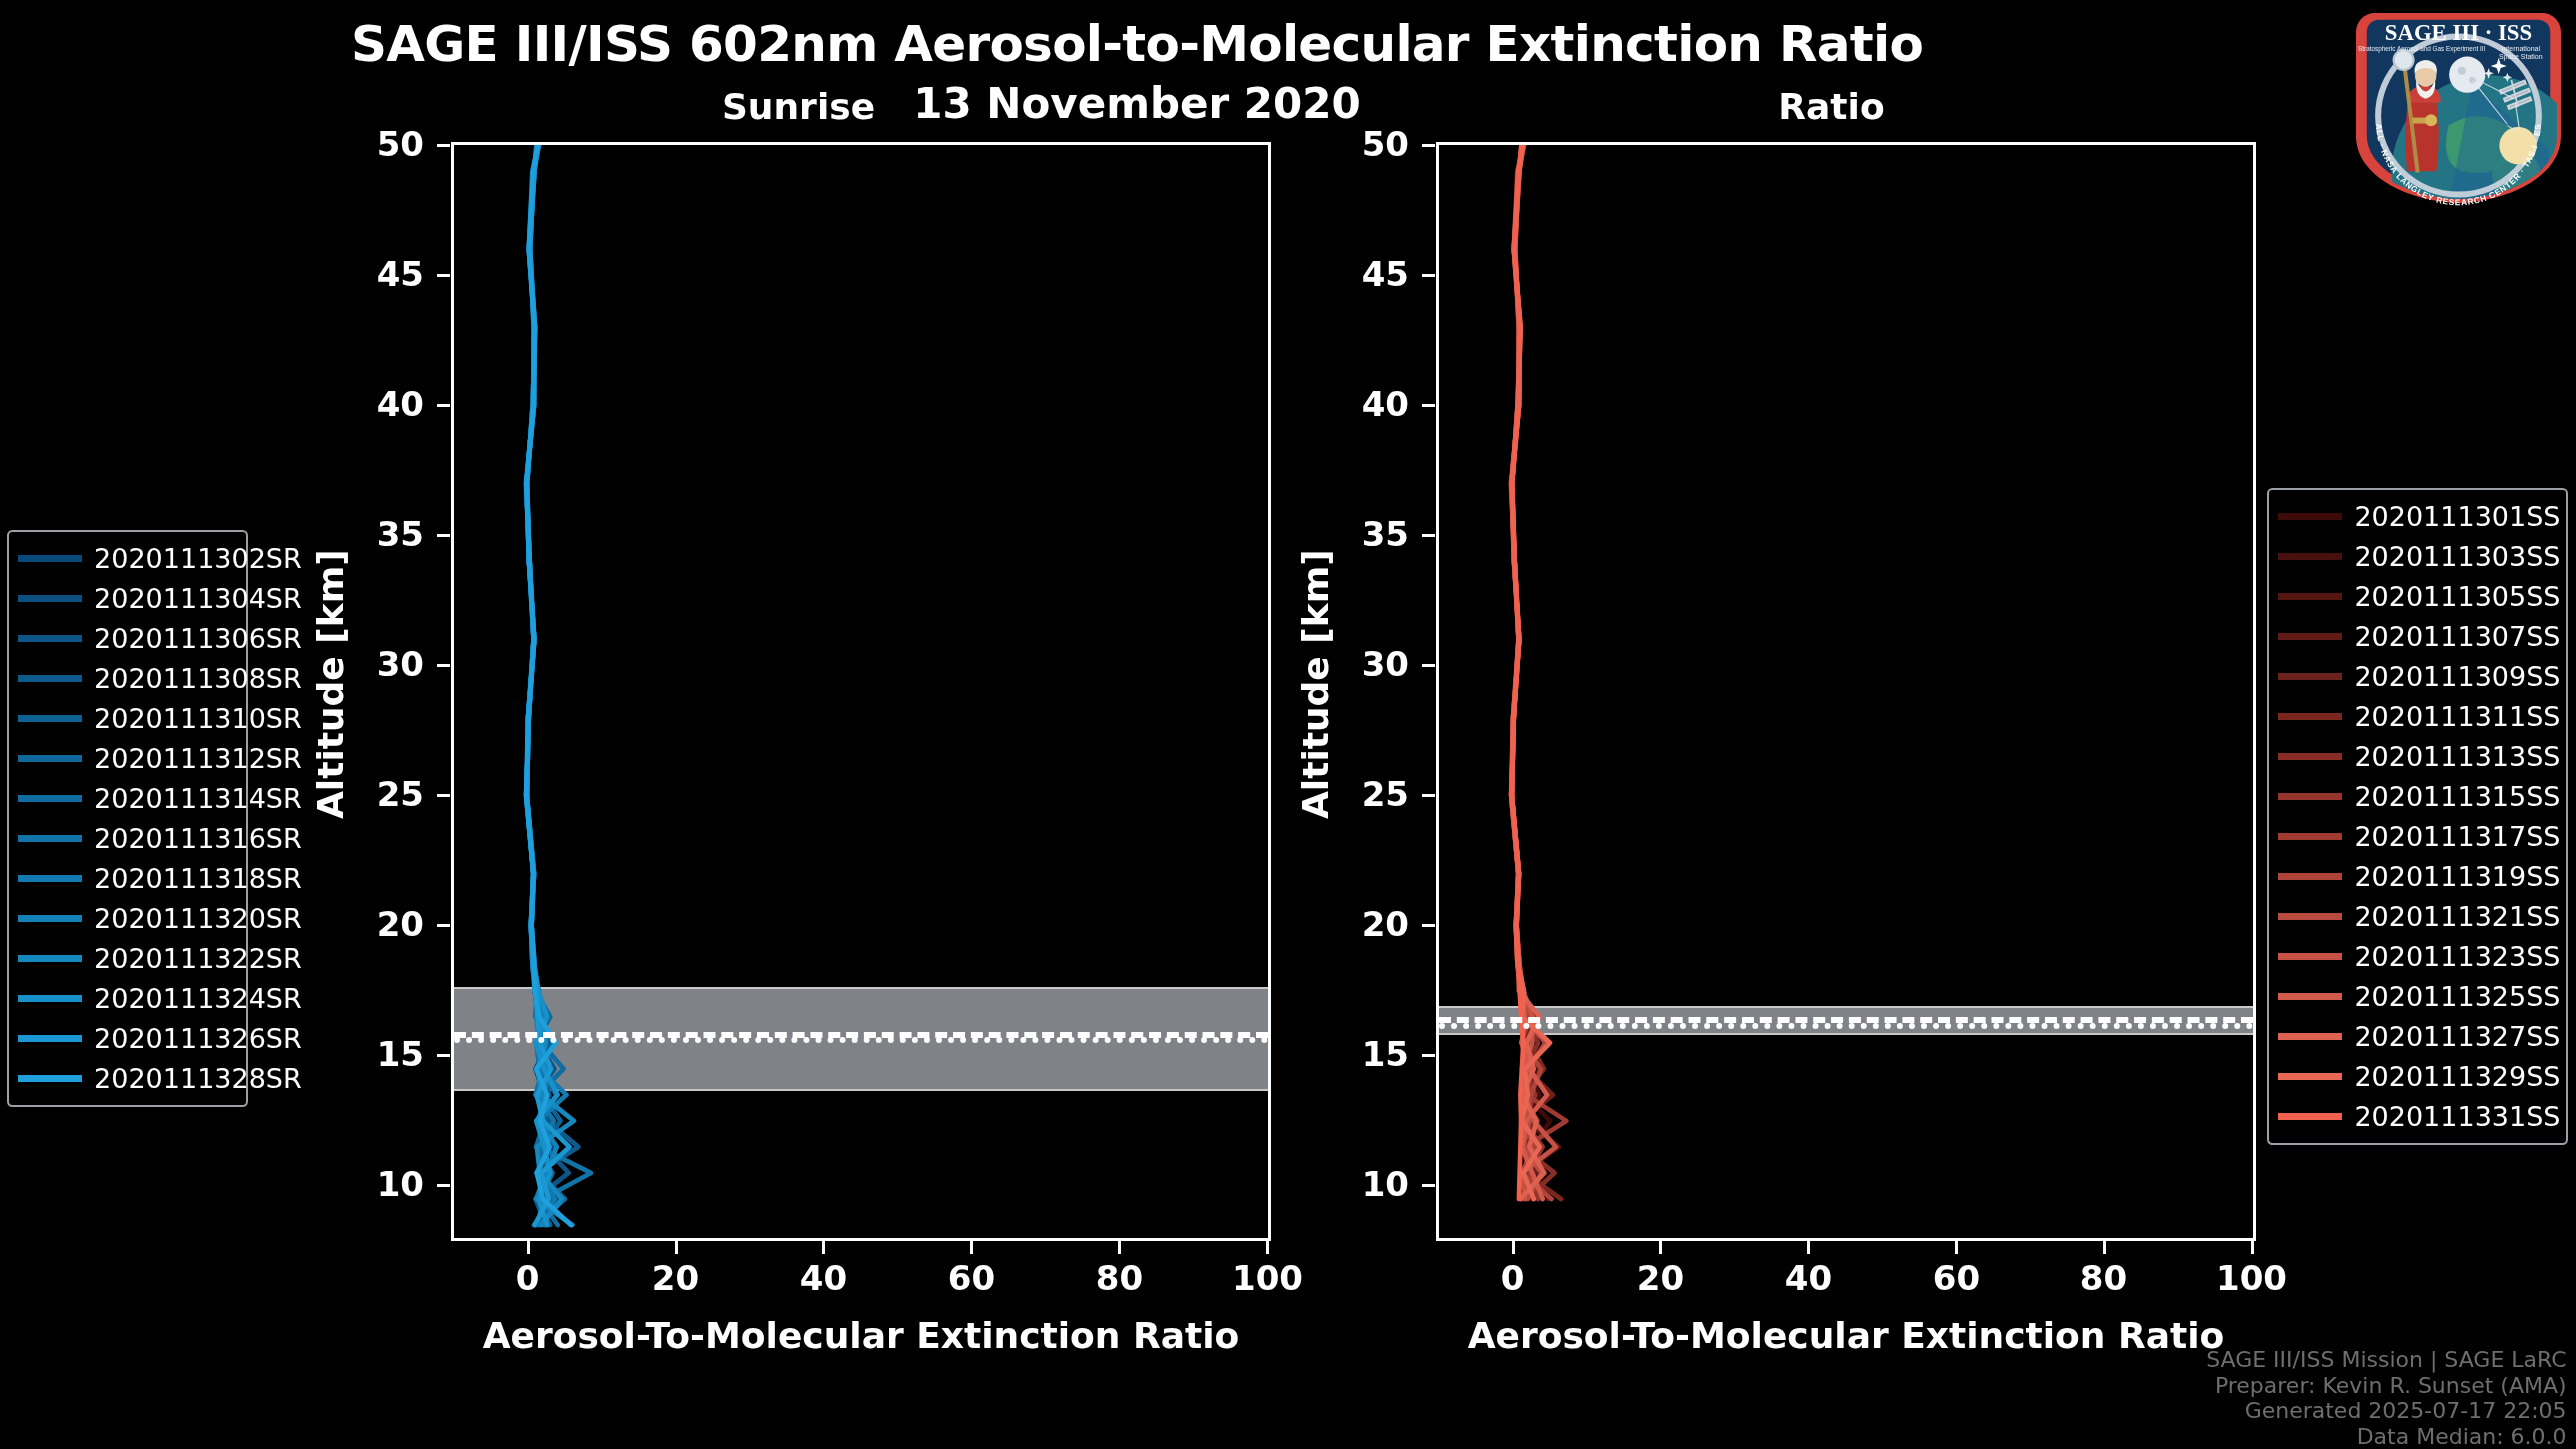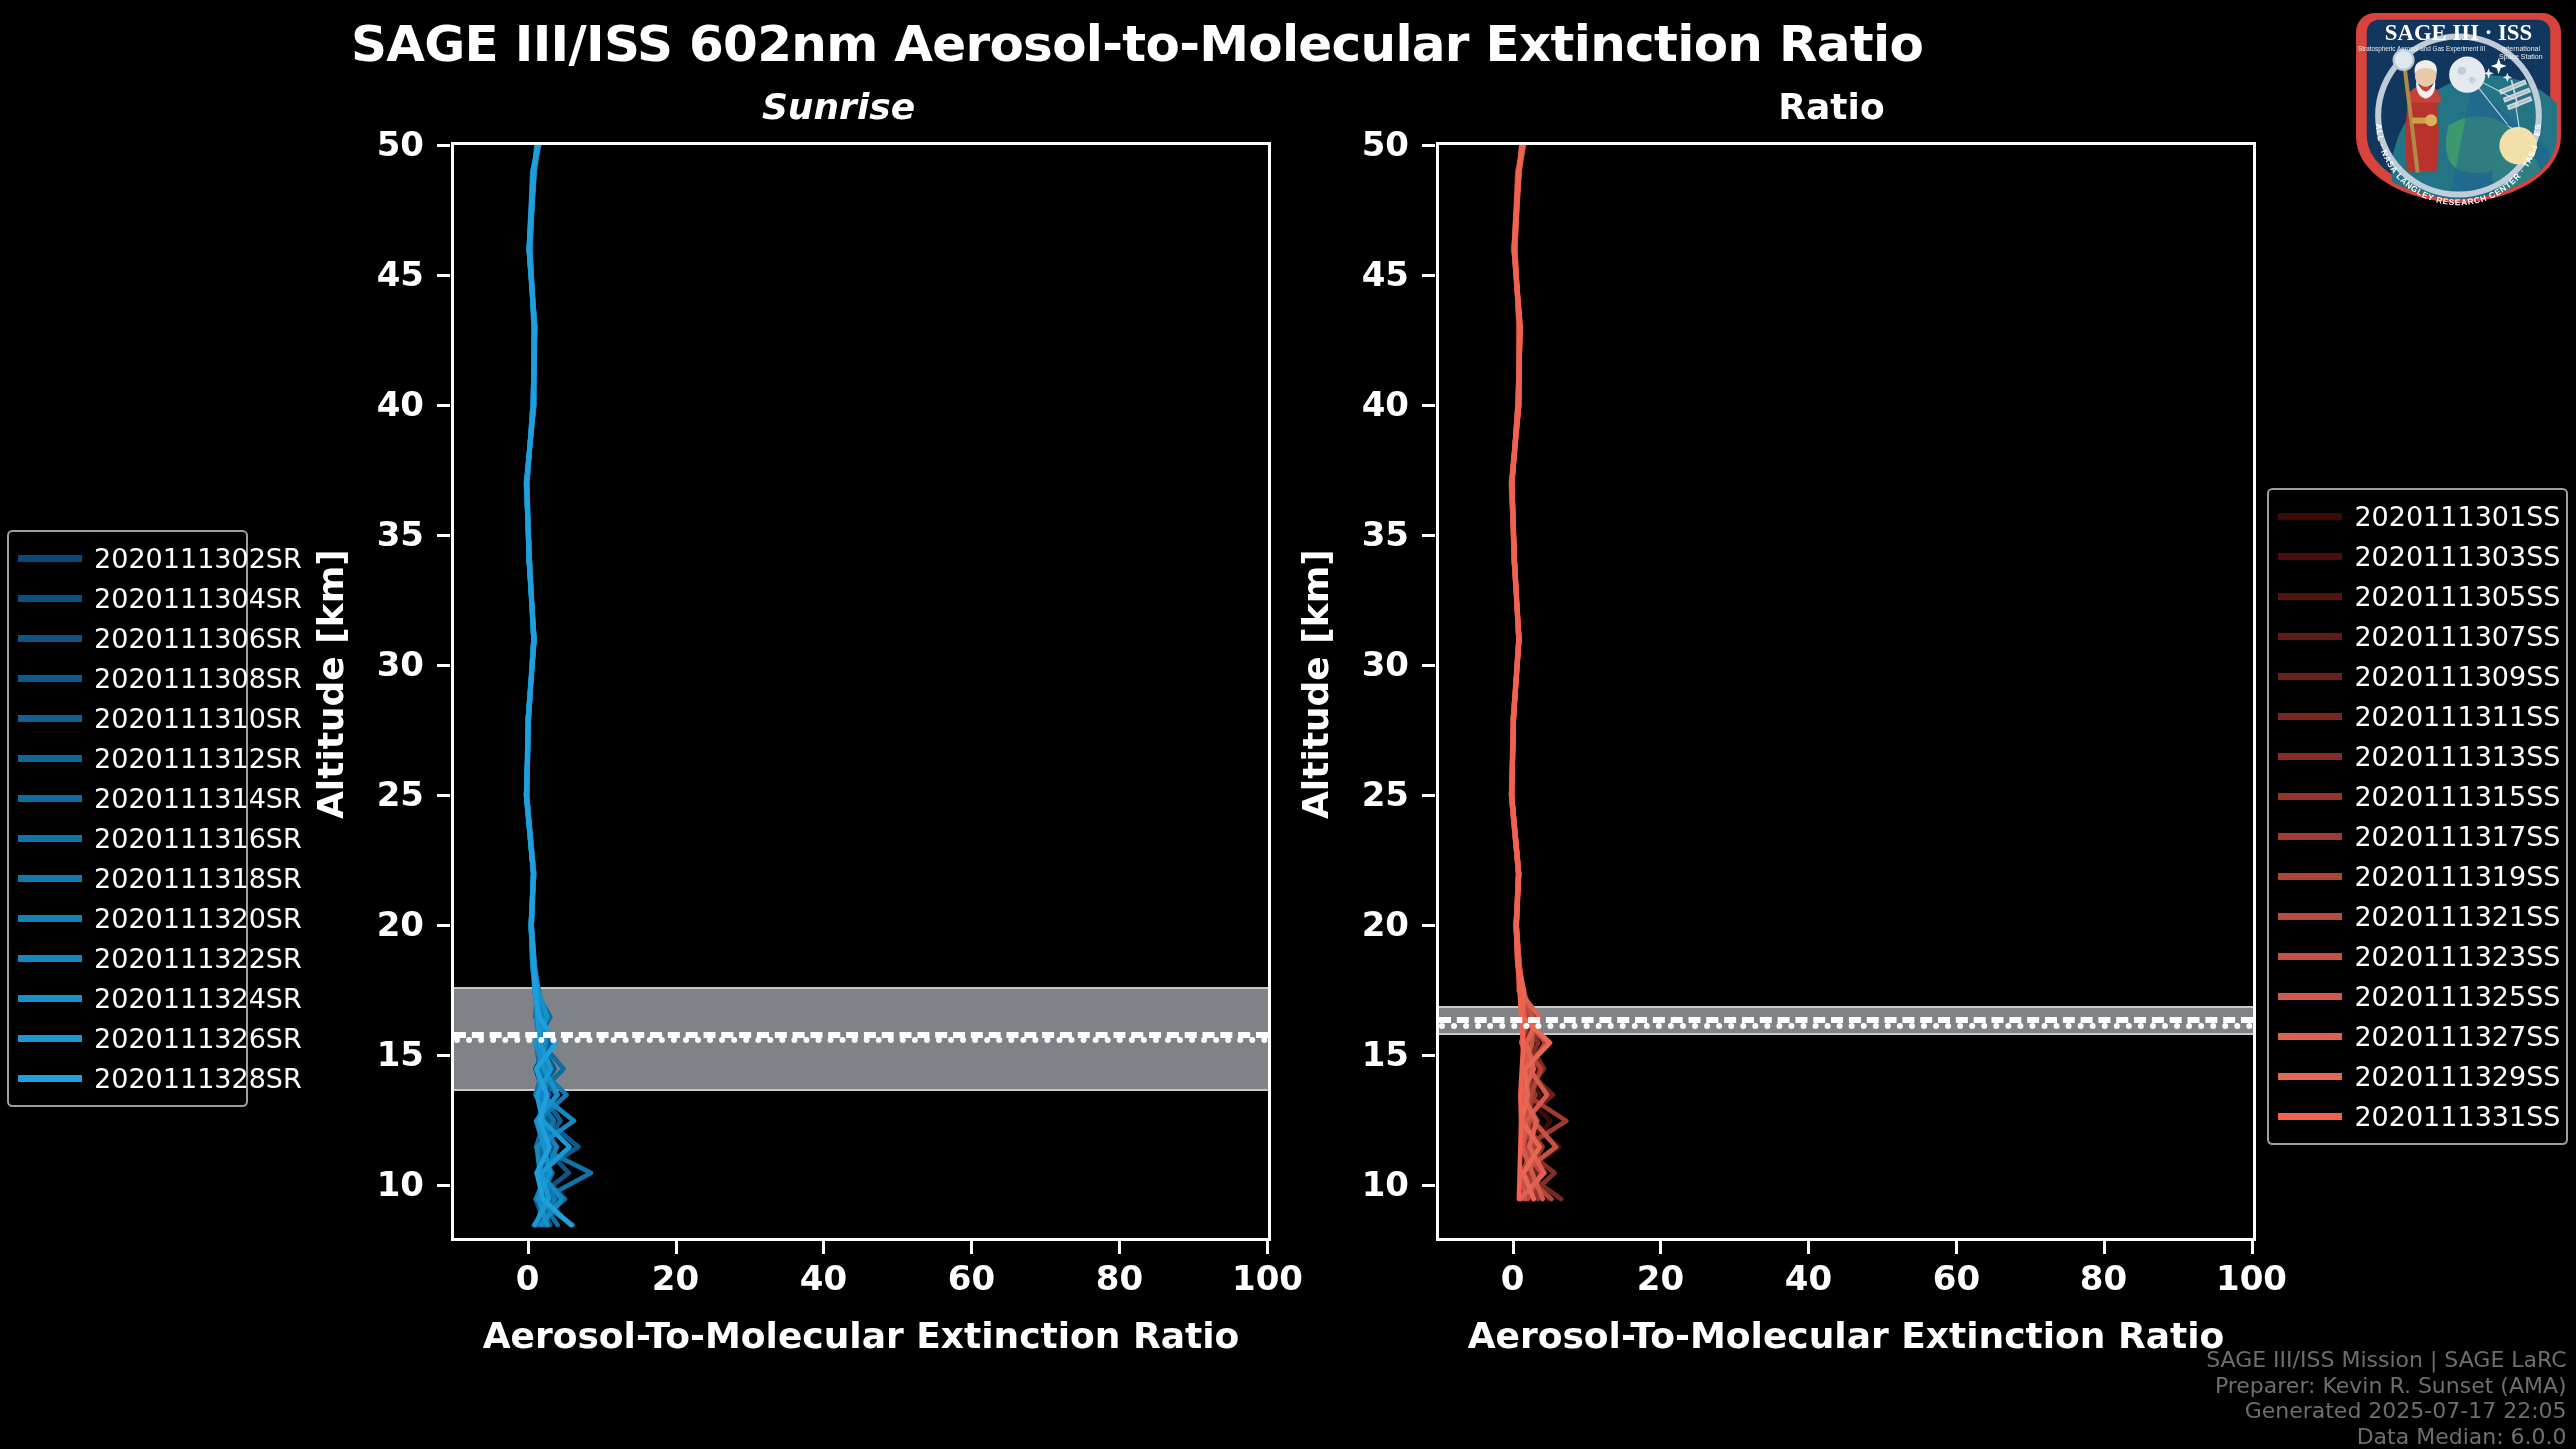--- a/index.html
+++ b/index.html
@@ -36,21 +36,21 @@
     font-size: 42px;
     white-space: nowrap;
   }
   .panel-title {
     color: #ffffff;
     font-weight: bold;
     font-size: 36px;
     text-align: center;
     white-space: nowrap;
   }
-  #title-sunrise { left: 664px; top: 86px; width: 349px; font-style: italic; }
+  #title-sunrise { left: 624px; top: 86px; width: 349px; }
   #title-sunset  { left: 1657px; top: 86px; width: 349px; }
 
   
   .plot-frame {
     border: 3.4px solid #ffffff;
     background: #000000;
     box-sizing: border-box;
   }
   #plot-left  { left: 451px;  top: 142px; width: 820px; height: 1099px; }
   #plot-right { left: 1436px; top: 142px; width: 820px; height: 1099px; }
@@ -196,20 +196,21 @@
 
   
   #logo { right: 6.7px; top: 5.4px; width: 221px; height: 201px; }
 </style>
 </head>
 <body>
 
 <div id="root">
 
   <div class="abs" id="main-title">SAGE III/ISS 602nm Aerosol-to-Molecular Extinction Ratio</div>
+  <div class="abs" id="date-subtitle">13 November 2020</div>
   <div class="abs panel-title" id="title-sunrise">Sunrise</div>
   <div class="abs panel-title" id="title-sunset">Ratio</div>
 
   <div class="abs plot-frame" id="plot-left">
     <div class="plot-inner" id="inner-left">
         <div class="tropo-band" style="top: 842px; height: 104px;"></div>
         <svg class="series-svg" viewBox="0 0 1212 1628" preserveAspectRatio="none">
           <polyline points="123.40,1608.62 138.83,1569.86 122.30,1531.10 147.64,1492.33 130.01,1453.57 134.42,1414.81 121.20,1376.05 141.03,1337.29 125.61,1298.52 120.10,1259.76 116.79,1221.00 114.43,1162.86 118.07,1085.33 108.52,969.05 111.33,852.76 118.40,736.48 111.62,620.19 107.84,503.90 118.11,387.62 119.62,271.33 111.36,155.05 117.71,38.76 123.79,0.00" fill="none" stroke="#0a4a7a" stroke-width="7" stroke-linejoin="round" stroke-linecap="round"></polyline>
           <polyline points="119.00,1608.62 156.46,1569.86 132.22,1531.10 125.61,1492.33 143.24,1453.57 127.81,1414.81 136.63,1376.05 123.40,1337.29 132.22,1298.52 122.30,1259.76 117.89,1221.00 115.53,1162.86 118.07,1085.33 108.52,969.05 110.22,852.76 119.50,736.48 111.62,620.19 107.84,503.90 118.11,387.62 120.72,271.33 112.46,155.05 118.82,38.76 124.89,0.00" fill="none" stroke="#0b5080" stroke-width="7" stroke-linejoin="round" stroke-linecap="round"></polyline>
           <polyline points="136.63,1608.62 121.20,1569.86 170.78,1531.10 134.42,1492.33 123.40,1453.57 142.13,1414.81 126.71,1376.05 145.44,1337.29 121.20,1298.52 124.51,1259.76 119.00,1221.00 114.43,1162.86 119.17,1085.33 107.42,969.05 111.33,852.76 118.40,736.48 112.72,620.19 106.74,503.90 119.21,387.62 119.62,271.33 113.56,155.05 116.61,38.76 125.99,0.00" fill="none" stroke="#0c5586" stroke-width="7" stroke-linejoin="round" stroke-linecap="round"></polyline>

